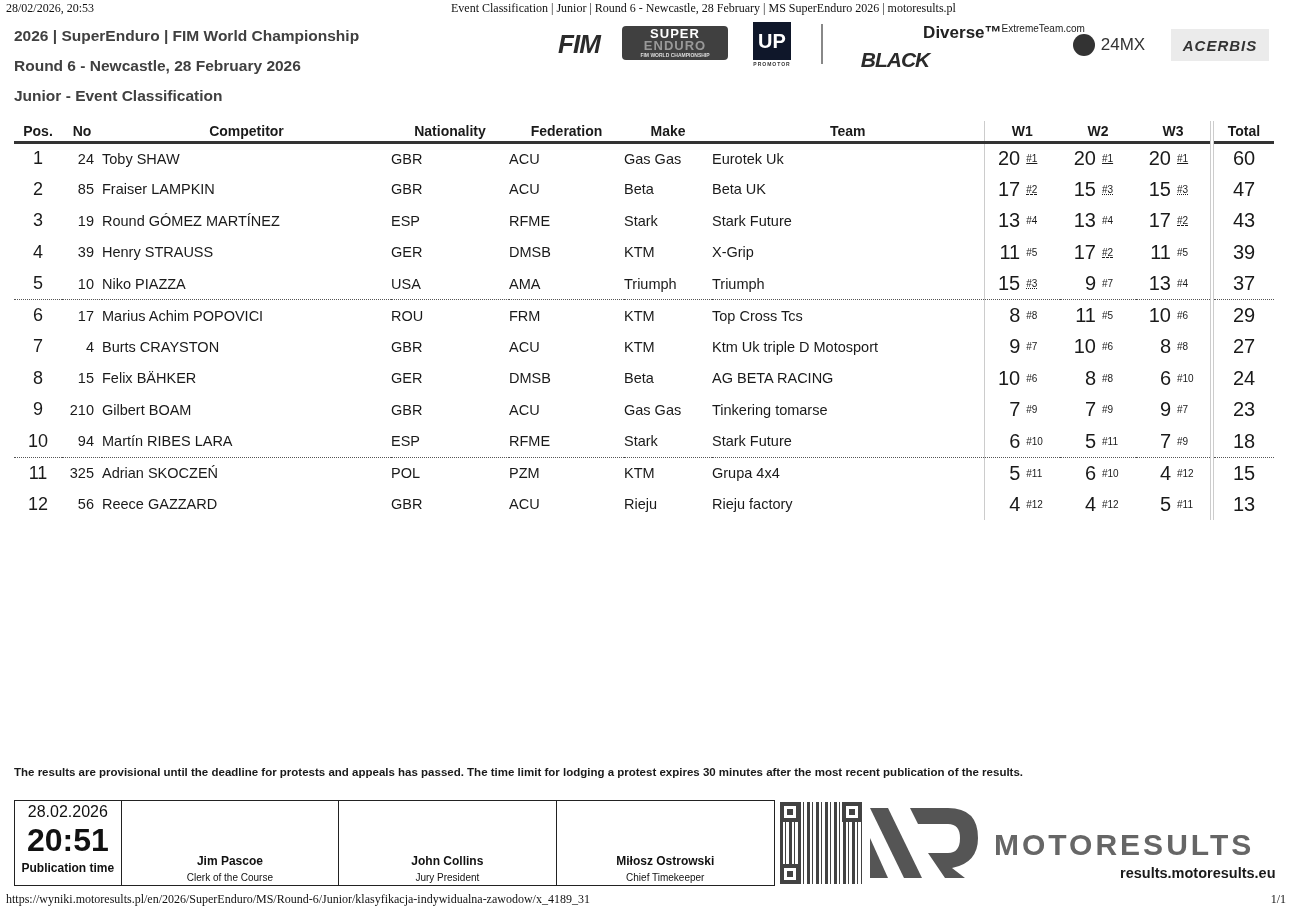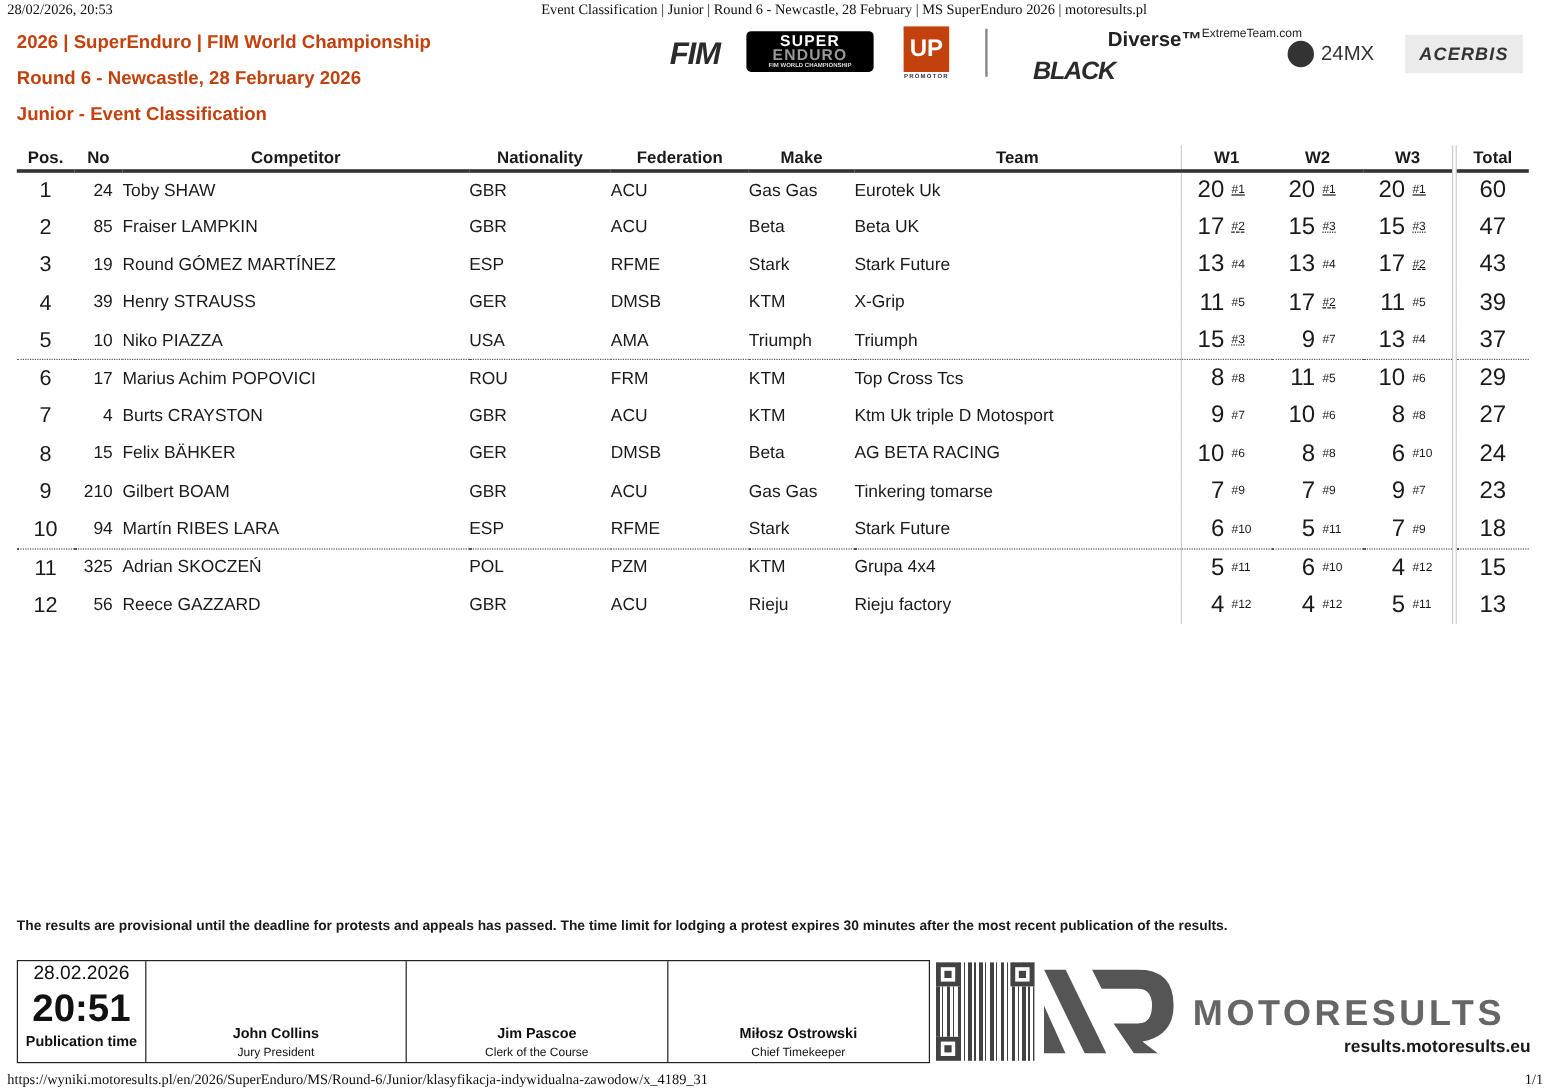--- a/index.html
+++ b/index.html
@@ -5,30 +5,30 @@
   * { box-sizing: border-box; margin: 0; padding: 0; }
   html, body { width: 1300px; height: 908px; background: #ffffff; overflow: hidden; }
   body { position: relative; font-family: "Liberation Sans", sans-serif; color: #111; }
 
   .print-header { position: absolute; top: 1px; left: 6px; right: 6px; height: 14px;
     font-family: "Liberation Serif", serif; font-size: 12px; color: #111; }
   .print-header .ph-date { position: absolute; left: 0; top: 0; }
   .print-header .ph-title { position: absolute; left: 445px; top: 0; white-space: nowrap; }
 
   .titles { position: absolute; left: 14px; top: 26px; }
-  .titles div { font-size: 15.5px; font-weight: bold; color: #c2410c; height: 30px; line-height: 20px; }
+  .titles div { font-size: 15.5px; font-weight: bold; color: #404040; height: 30px; line-height: 20px; }
 
   .logos { position: absolute; left: 545px; top: 20px; width: 730px; height: 50px; }
   .logo { position: absolute; display: flex; align-items: center; justify-content: center; color: #333; font-weight: bold; }
   .logo-fim { left: 3px; top: 10px; width: 62px; height: 28px; font-size: 26px; font-style: italic; letter-spacing: -1px; color: #2b2b2b; }
-  .logo-se { left: 77px; top: 6px; width: 106px; height: 34px; background: #000000; border-radius: 4px; flex-direction: column; color: #ddd; }
+  .logo-se { left: 77px; top: 6px; width: 106px; height: 34px; background: #404040; border-radius: 4px; flex-direction: column; color: #ddd; }
   .logo-se .l1 { font-size: 13px; line-height: 12px; color: #fff; letter-spacing: 1px; }
   .logo-se .l2 { font-size: 13px; line-height: 12px; color: #999; letter-spacing: 1px; }
   .logo-se .l3 { font-size: 5px; line-height: 7px; color: #ddd; }
-  .logo-up { left: 208px; top: 2px; width: 38px; height: 38px; background: #c2410c; color: #fff; font-size: 20px; }
+  .logo-up { left: 208px; top: 2px; width: 38px; height: 38px; background: #0f172a; color: #fff; font-size: 20px; }
   .logo-up-cap { left: 206px; top: 41px; width: 42px; font-size: 5px; color: #333; letter-spacing: 1px; }
   .logo-divider { left: 276px; top: 4px; width: 2px; height: 40px; background: #888; }
   .logo-black { left: 302px; top: 10px; width: 96px; height: 28px; font-size: 21px; font-style: italic; color: #2b2b2b; letter-spacing: -1px; margin-top: 16px; }
   .logo-diverse { left: 418px; top: 4px; width: 82px; height: 40px; flex-direction: row; align-items: flex-start; }
   .logo-diverse .d1 { font-size: 17px; line-height: 17px; color: #222; }
   .logo-diverse .d2 { font-size: 10px; line-height: 10px; font-weight: normal; color: #222; }
   .logo-24mx { left: 514px; top: 12px; width: 100px; height: 26px; font-size: 17px; font-weight: normal; color: #333; gap: 6px; }
   .logo-24mx .ball { width: 22px; height: 22px; border-radius: 50%; background: #333; }
   .logo-acerbis { left: 626px; top: 9px; width: 98px; height: 32px; background: #ebebeb; font-size: 15px; font-style: italic; color: #333; letter-spacing: 1px; }
 
@@ -296,27 +296,27 @@
 </table>
 
 <div class="disclaimer">The results are provisional until the deadline for protests and appeals has passed. The time limit for lodging a protest expires 30 minutes after the most recent publication of the results.</div>
 
 <div class="sig-box">
   <div class="sig-cell pub">
     <div class="pdate">28.02.2026</div>
     <div class="ptime">20:51</div>
     <div class="plabel">Publication time</div>
   </div>
+  <div class="sig-cell sig sig2">
+    <div class="sname">Jim Pascoe</div>
+    <div class="srole">Clerk of the Course</div>
+  </div>
   <div class="sig-cell sig sig1">
     <div class="sname">John Collins</div>
     <div class="srole">Jury President</div>
-  </div>
-  <div class="sig-cell sig sig2">
-    <div class="sname">Jim Pascoe</div>
-    <div class="srole">Clerk of the Course</div>
   </div>
   <div class="sig-cell sig sig3">
     <div class="sname">Miłosz Ostrowski</div>
     <div class="srole">Chief Timekeeper</div>
   </div>
 </div>
 
 <div class="qr">
   <span class="finder" style="left:0;top:0"></span>
   <span class="finder" style="right:0;top:0"></span>

